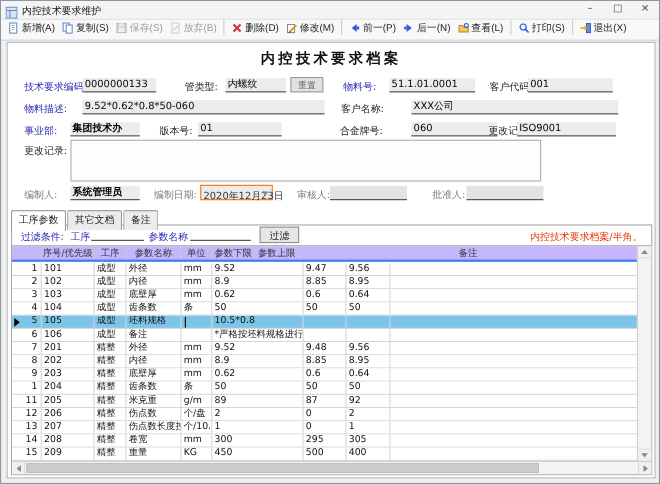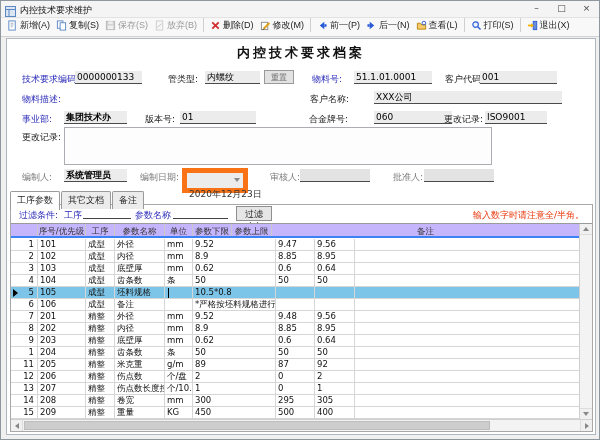--- a/index.html
+++ b/index.html
@@ -27,22 +27,22 @@
   .fld{position:absolute;height:13px;background:#ececec;border-bottom:1px solid #4a4a4a;font-size:9px;
     line-height:12px;padding-left:2px;color:#000;white-space:nowrap;overflow:hidden;}
   .fld.boldtext{font-weight:bold;}
   .reset-btn{position:absolute;width:30px;height:14px;background:#e2e2e2;border:1px solid #9a9a9a;
     font-size:8px;line-height:12px;text-align:center;color:#666;}
   .memo{position:absolute;background:#fdfdfd;border:1px solid #abadb3;}
   .tri-up{width:0;height:0;border-left:3px solid transparent;border-right:3px solid transparent;border-bottom:4px solid #888;}
   .tri-down{width:0;height:0;border-left:3px solid transparent;border-right:3px solid transparent;border-top:4px solid #888;}
   .tri-left{width:0;height:0;border-top:3px solid transparent;border-bottom:3px solid transparent;border-right:4px solid #888;}
   .tri-right{width:0;height:0;border-top:3px solid transparent;border-bottom:3px solid transparent;border-left:4px solid #888;}
-  .combo{position:absolute;height:14px;background:#ececec;border:5px solid #f97316;font-size:9px;line-height:12px;
-    padding:15px 12px 0 2px;color:#333;white-space:nowrap;}
+  .combo{position:absolute;height:14px;background:#ececec;border:1px solid #f97316;font-size:9px;line-height:12px;
+    padding:4px 12px 0 2px;color:#333;white-space:nowrap;}
   .combo .arr{position:absolute;right:3px;top:5px;}
   
   .tabs{position:absolute;left:3px;top:152px;display:flex;gap:1px;z-index:2;}
   .tab{font-size:9px;padding:2px 6px 2px 6px;border:1px solid #9a9a9a;border-bottom:0;background:#ececec;
     color:#222;border-radius:2px 2px 0 0;}
   .tab.active{background:#fff;margin-bottom:-1px;padding-bottom:3px;}
   .tabpage{position:absolute;left:3px;top:165px;width:583px;height:228px;border:1px solid #a8a8a8;background:#fff;}
   .note{position:absolute;font-size:9px;color:#e8380b;white-space:nowrap;}
   .finput{position:absolute;height:12px;border-bottom:1px solid #444;background:transparent;font-size:9px;}
   .fbtn{position:absolute;width:36px;height:15px;background:#e6e6e6;border:1px solid #8f8f8f;font-size:9px;
@@ -184,31 +184,32 @@
     <div class="fld" style="left:68px;top:32px;width:67px">0000000133</div>
     <span class="lbl" style="left:161px;top:34px">管类型:</span>
     <div class="fld" style="left:198px;top:32px;width:55px">内螺纹</div>
     <button class="reset-btn" style="left:257px;top:31px">重置</button>
     <span class="lbl req" style="left:305px;top:34px">物料号:</span>
     <div class="fld" style="left:347px;top:32px;width:78px">51.1.01.0001</div>
     <span class="lbl" style="left:438px;top:34px">客户代码:</span>
     <div class="fld" style="left:473px;top:32px;width:77px">001</div>
 
     <span class="lbl req" style="left:15px;top:54px">物料描述:</span>
+    <div class="fld" style="left:68px;top:52px;width:220px">9.52*0.62*0.8*50-060</div>
     <span class="lbl" style="left:303px;top:54px">客户名称:</span>
     <div class="fld" style="left:367px;top:52px;width:188px">XXX公司</div>
 
     <span class="lbl req" style="left:15px;top:74px">事业部:</span>
     <div class="fld boldtext" style="left:57px;top:72px;width:63px">集团技术办</div>
     <span class="lbl" style="left:138px;top:74px">版本号:</span>
     <div class="fld" style="left:173px;top:72px;width:76px">01</div>
     <span class="lbl" style="left:302px;top:74px">合金牌号:</span>
     <div class="fld" style="left:367px;top:72px;width:78px">060</div>
     <span class="lbl" style="left:437px;top:74px">更改记录:</span>
-    <div class="fld" style="left:478px;top:72px;width:62px">ISO9001</div>
+    <div class="fld" style="left:463px;top:72px;width:90px">ISO9001</div>
 
     <span class="lbl" style="left:15px;top:92px">更改记录:</span>
     <div class="memo" style="left:57px;top:88px;width:428px;height:38px"></div>
 
     <span class="lbl dim" style="left:15px;top:132px">编制人:</span>
     <div class="fld boldtext" style="left:57px;top:130px;width:63px">系统管理员</div>
     <span class="lbl dim" style="left:133px;top:132px">编制日期:</span>
     <div class="combo" style="left:175px;top:129px;width:66px">
       <span>2020年12月23日</span>
       <span class="arr tri-down"></span>
@@ -224,21 +225,21 @@
       <span class="tab">备注</span>
     </div>
 
     <div class="tabpage">
       <span class="lbl req" style="left:8px;top:4px">过滤条件:</span>
       <span class="lbl req" style="left:53px;top:4px">工序</span>
       <div class="finput" style="left:72px;top:2px;width:48px"></div>
       <span class="lbl req" style="left:124px;top:4px">参数名称</span>
       <div class="finput" style="left:162px;top:2px;width:55px"></div>
       <button class="fbtn" style="left:225px;top:1px">过滤(F)</button>
-      <span class="note" style="right:8px;top:4px">输入数字时请注意全/半角。</span>
+      <span class="note" style="right:8px;top:4px">内控技术要求档案/半角。</span>
 
       <div class="grid">
         <div class="grid-header">
           <span class="hcell c0"></span>
           <span class="hcell c1">序号/优先级</span>
           <span class="hcell c2">工序</span>
           <span class="hcell c3">参数名称</span>
           <span class="hcell c4">单位</span>
           <span class="hcell c6">参数下限</span>
           <span class="hcell c7">参数上限</span>

